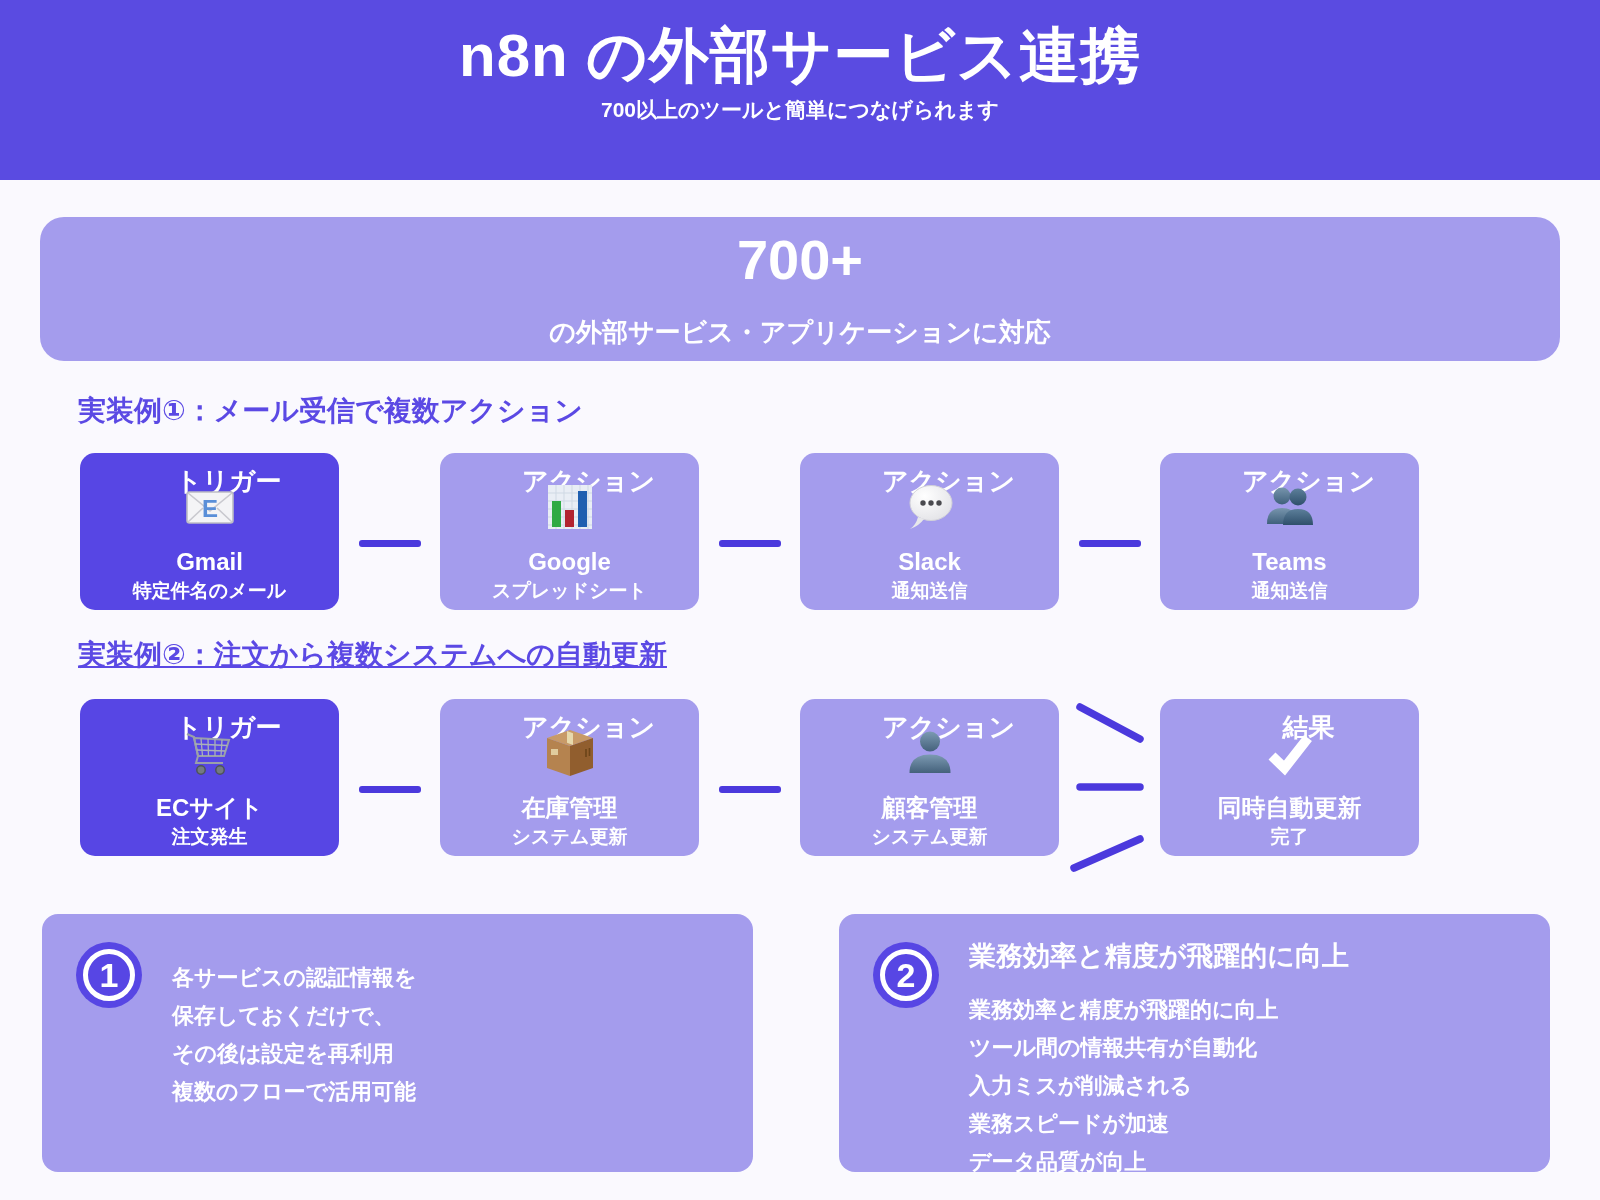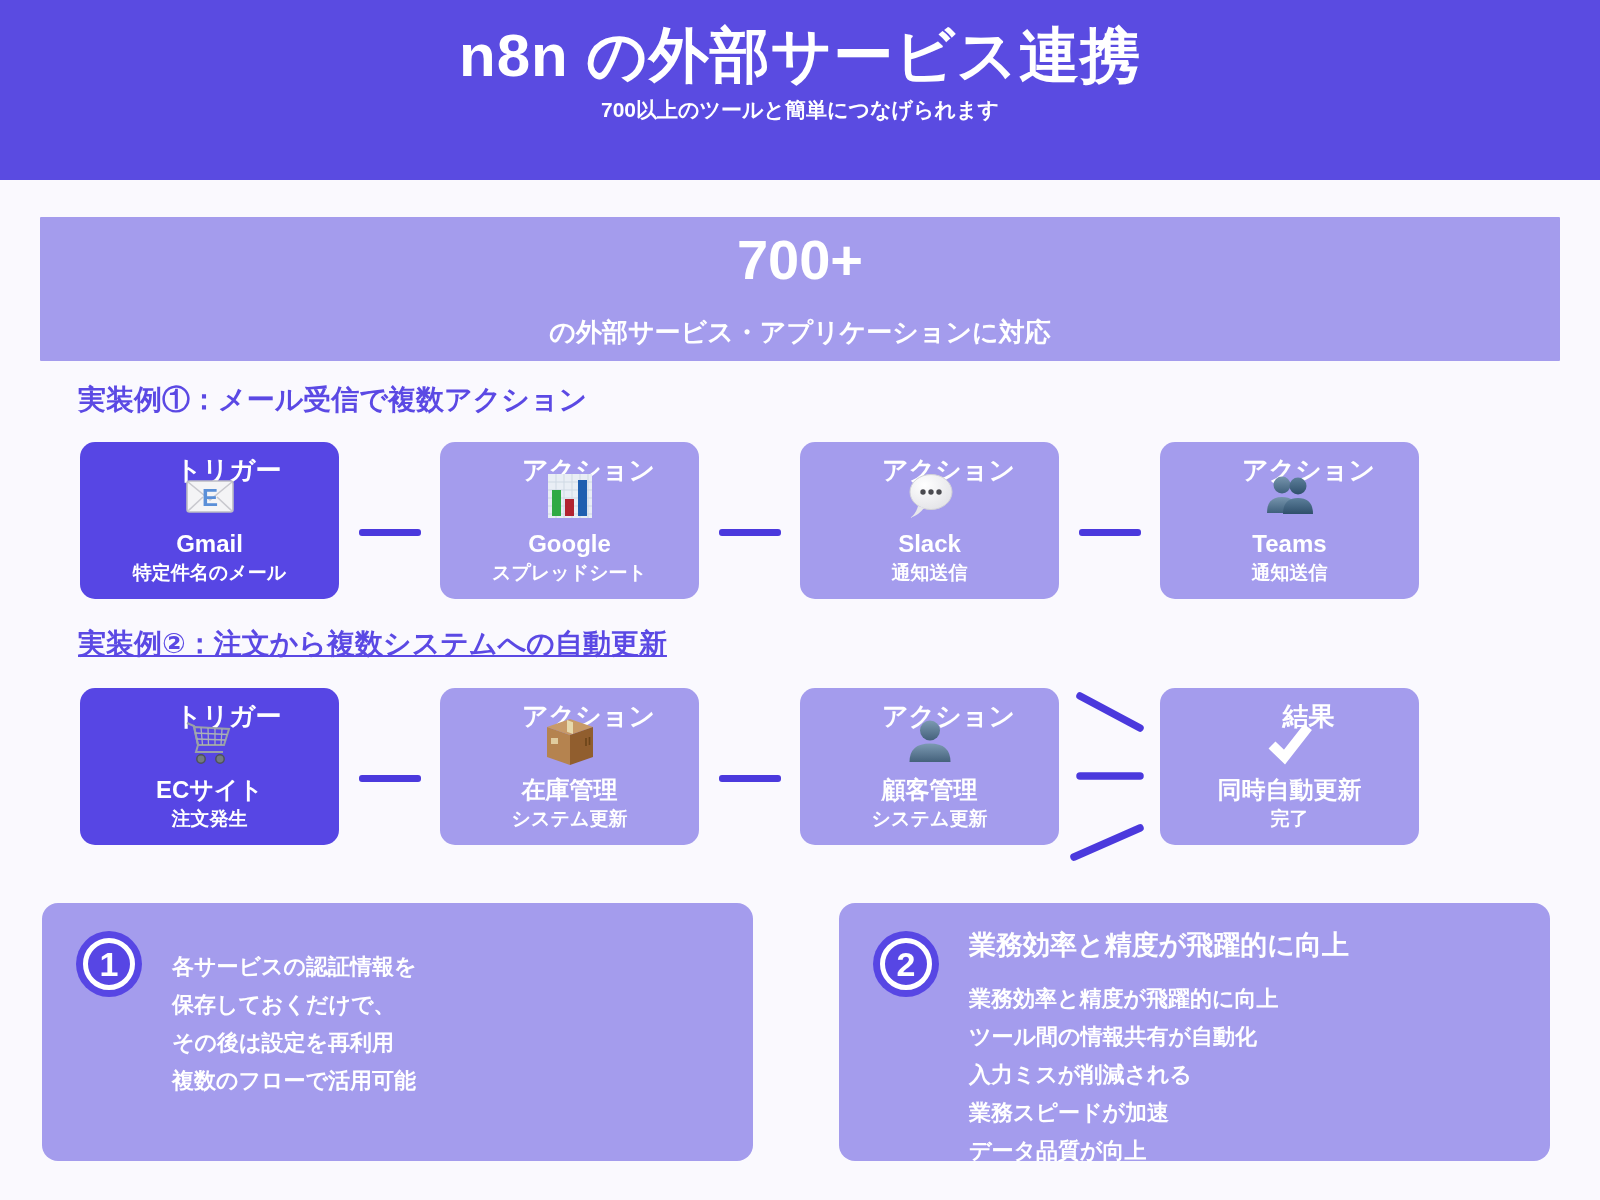--- a/index.html
+++ b/index.html
@@ -36,21 +36,21 @@
   .header .subtitle{
     margin-top:8px;
     font-size:21px;
     font-weight:bold;
   }
   
   .hero{
     margin:37px 40px 0 40px;
     height:144px;
     background:var(--purple-light);
-    border-radius:1px;
+    border-radius:24px;
     text-align:center;
     color:#fff;
     padding-top:13px;
   }
   .hero-count{
     font-size:56px;
     line-height:60px;
     font-weight:bold;
   }
   .hero-caption{
@@ -59,21 +59,21 @@
     font-weight:bold;
   }
   
   .section-heading{
     margin-left:78px;
     font-size:28px;
     line-height:32px;
     color:var(--heading);
     font-weight:bold;
   }
-  .section-heading.first{margin-top:23px;font-family:Liberation Serif, serif;}
+  .section-heading.first{margin-top:34px;}
   .section-heading.second{margin-top:29px;text-decoration:underline;}
   
   .flow-row{
     margin:26px 181px 0 80px;
     height:157px;
     display:flex;
     align-items:stretch;
   }
   .flow-row.second{margin-top:28px;}
   .card{
@@ -95,21 +95,21 @@
     z-index:1;
     margin-left:38px;
   }
   .card-icon{
     width:56px;height:56px;
     margin-top:-17px;
     z-index:2;
   }
   .card-icon svg{width:56px;height:56px;display:block;}
   .card-name{
-    margin-top:6px;
+    margin-top:13px;
     font-size:24px;
     line-height:28px;
     font-weight:bold;
   }
   .card-detail{
     margin-top:3px;
     font-size:19px;
     line-height:24px;
     font-weight:bold;
   }

